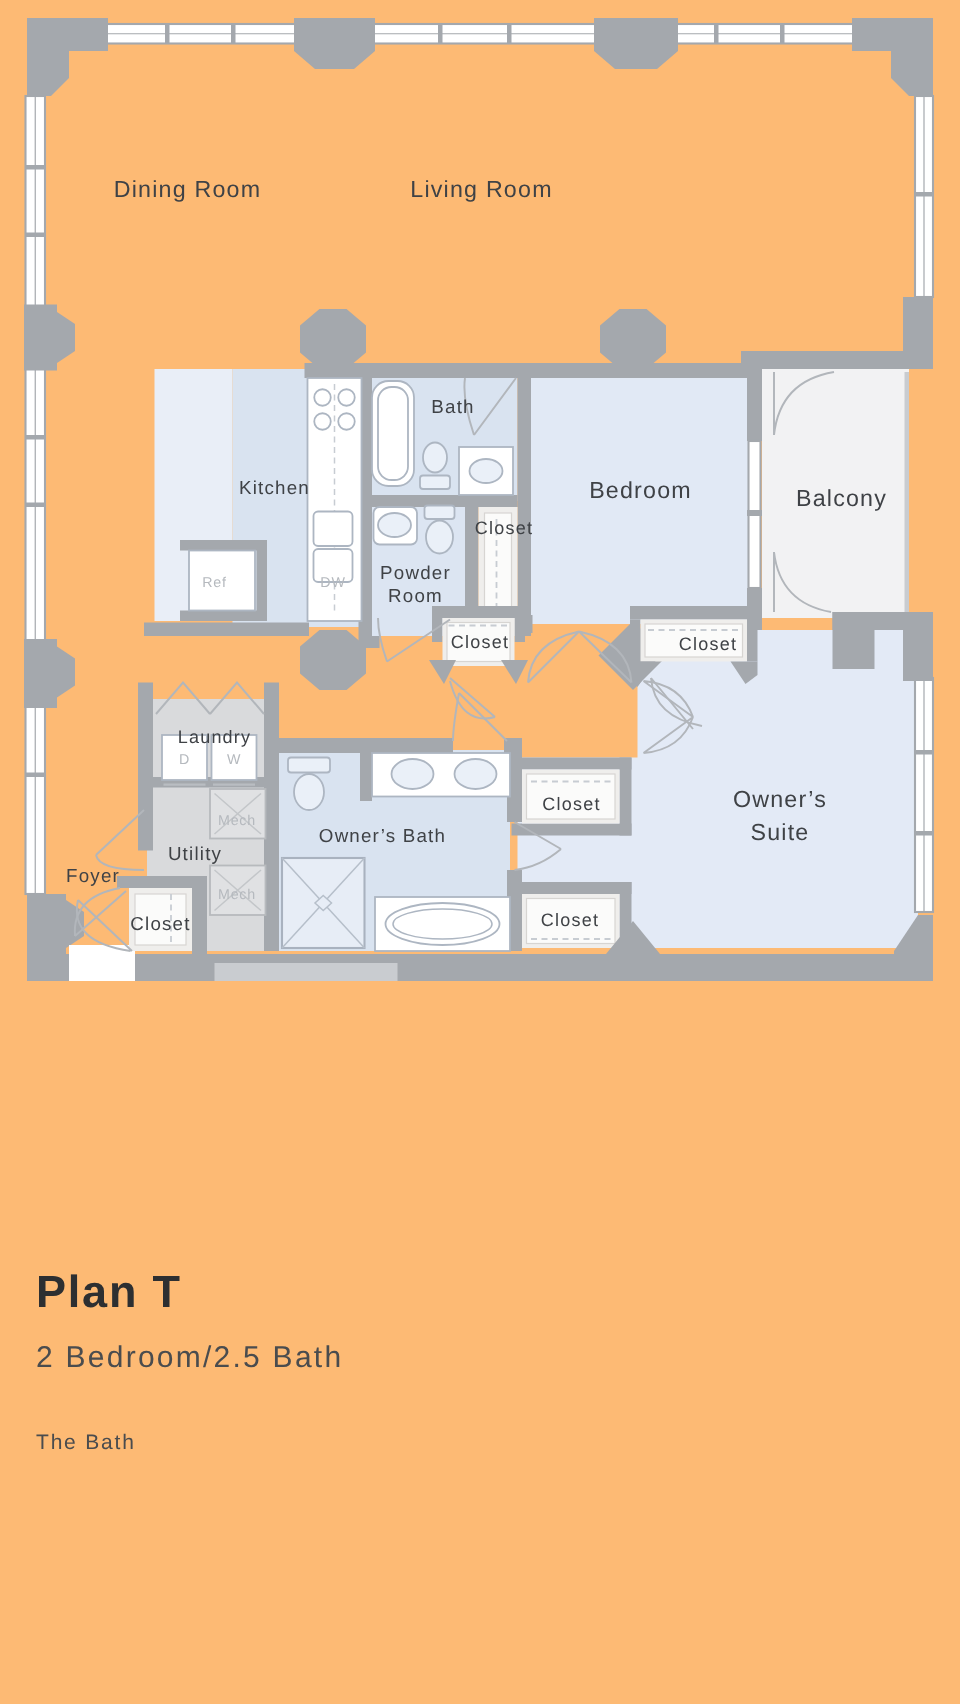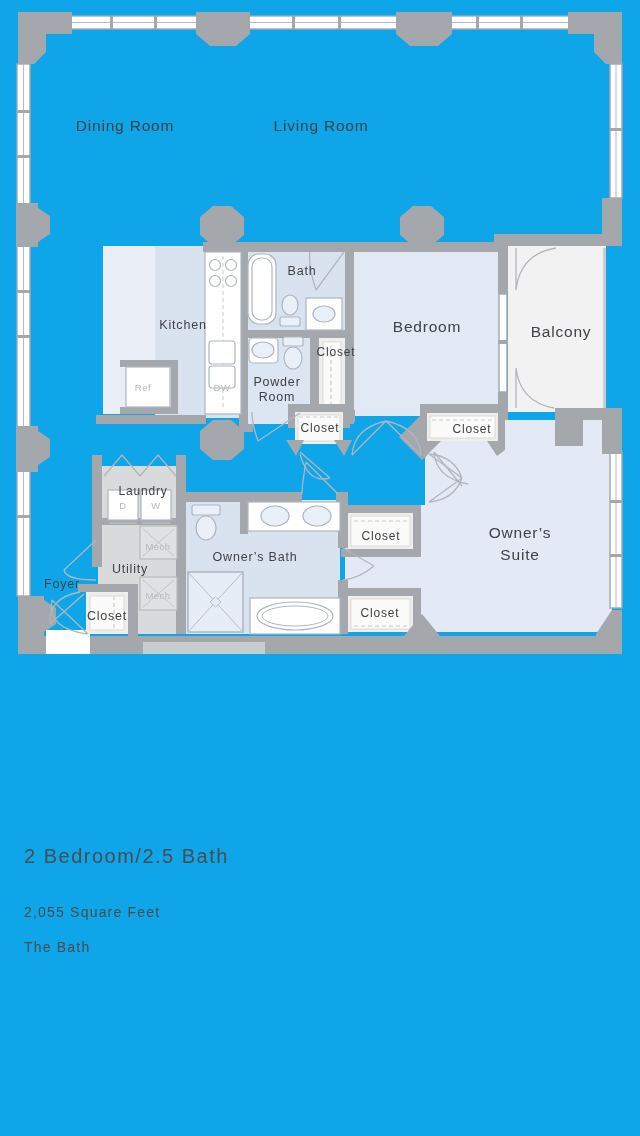--- a/index.html
+++ b/index.html
@@ -1,17 +1,17 @@
 <!DOCTYPE html>
 <html><head>
 <meta charset="utf-8">
 <style>
   html,body{margin:0;padding:0;background:#ffffff;}
   body{width:640px;height:1136px;overflow:hidden;font-family:"Liberation Sans",sans-serif;}
-  .page{position:relative;width:640px;height:1136px;background:#0ea5e9;}
+  .page{position:relative;width:640px;height:1136px;background:#fdba74;}
   svg{display:block;}
   
   .wall{fill:#a4a8ad;}
   .wall-light{fill:#c9ccd0;}
   .fixture{fill:#ffffff;stroke:#adb6c2;stroke-width:1.2;}
   .fixture-blue{fill:#eaf0f8;stroke:#adb6c2;stroke-width:1.2;}
   .door{fill:none;stroke:#b2b6bb;stroke-width:1.3;}
   .winband{fill:#ffffff;stroke:#a4a8ad;stroke-width:1.4;}
   .winline{stroke:#a4a8ad;stroke-width:0.8;}
   .rod{stroke:#c7ccd2;stroke-width:1.2;stroke-dasharray:4 3;fill:none;}
@@ -292,18 +292,18 @@
     <text class="lbl lbl-mid" x="62" y="588">Foyer</text>
     <text class="lbl lbl-mid" x="255" y="561">Owner’s Bath</text>
     <text class="lbl lbl-big" x="520" y="538">Owner’s</text>
     <text class="lbl lbl-big" x="520" y="560">Suite</text>
     <text class="lbl-faint" x="143" y="391">Ref</text>
     <text class="lbl-faint" x="222" y="391">DW</text>
   </g>
 </svg>
 
   <div class="caption">
+    <h1>Plan T</h1>
     <p class="subtitle">2 Bedroom/2.5 Bath</p>
-    <p class="detail">2,055 Square Feet</p>
     <p class="detail">The Bath</p>
   </div>
 
 </div>
 
 </body></html>

